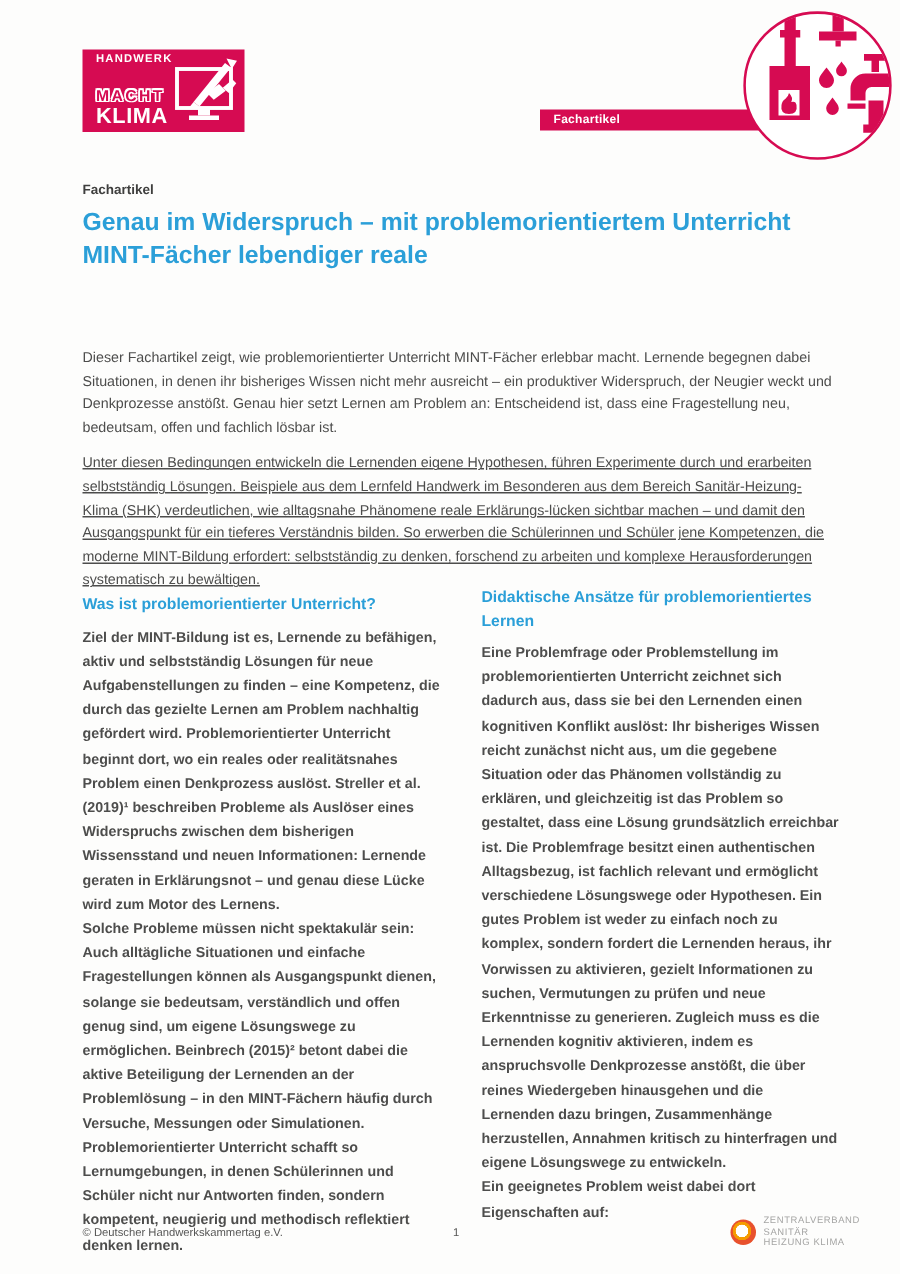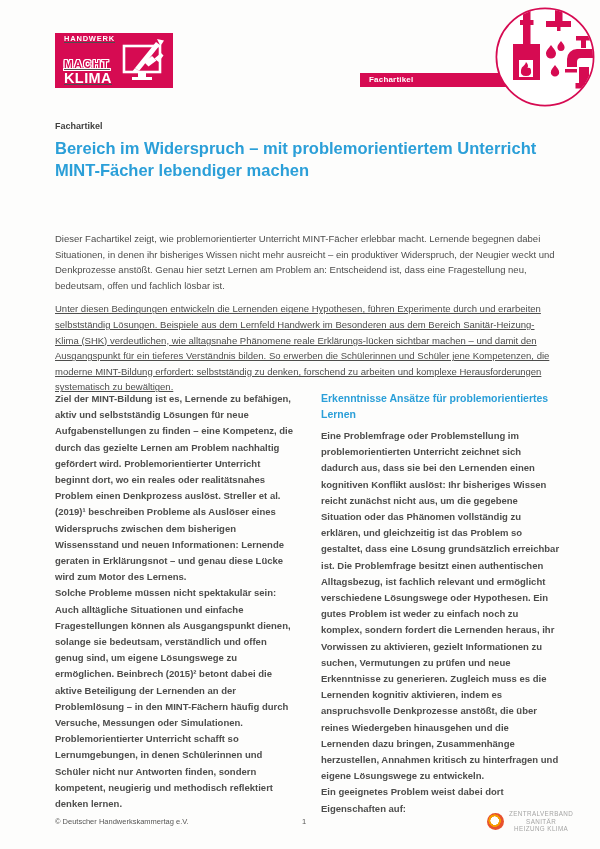--- a/index.html
+++ b/index.html
@@ -5,22 +5,22 @@
   * { margin:0; padding:0; box-sizing:border-box; }
   html,body { background:#e9e9e9; }
   body { font-family:"Liberation Sans", sans-serif; }
   .page {
     position:relative; width:600px; height:849px; margin:0 auto;
     background:#fdfdfc; overflow:hidden; color:#4d4d4c;
   }
 
   
   .brand-logo {
-    position:absolute; left:55px; top:33px; width:118px; height:55px;
-    background:#d60b52; display:flex; align-items:center; padding:5px 6px 5px 9px;text-decoration:underline;
+    position:absolute; left:55px; top:33px; width:108px; height:55px;
+    background:#d60b52; display:flex; align-items:center; padding:5px 6px 5px 9px;
   }
   .brand-text { display:flex; flex-direction:column; line-height:1; width:62px; }
   .bl1 { color:#fff; font-weight:bold; font-size:7.5px; letter-spacing:0.8px; }
   .bl2 {
     color:#d60b52; font-weight:bold; font-size:10.5px; letter-spacing:1.6px; margin-top:16px;
     text-shadow:-1px -1px 0 #fff,1px -1px 0 #fff,-1px 1px 0 #fff,1px 1px 0 #fff,
                 -1px 0 0 #fff,1px 0 0 #fff,0 -1px 0 #fff,0 1px 0 #fff;
   }
   .bl3 { color:#fff; font-weight:bold; font-size:14.5px; letter-spacing:0.4px; margin-top:2px; }
   .brand-icon { width:46px; height:45px; flex:none; }
@@ -43,21 +43,21 @@
   .intro p { font-size:9.5px; line-height:15.6px; }
   .intro p + p { margin-top:8px;text-decoration:underline; }
 
   .columns { position:absolute; left:55px; top:391px; width:506px; display:flex; gap:27px; }
   .col { width:239px; }
   .col h2 { color:#2b9fd8; font-size:10.5px; font-weight:bold; line-height:15.5px; margin-bottom:6px; }
   .col-left h2 { margin-top:5px; }
   .col p { font-size:9.5px; line-height:16.2px;font-weight:bold; }
 
   
-  .footer { position:absolute; left:0; top:808px; width:600px; height:41px;text-align:center; }
+  .footer { position:absolute; left:0; top:808px; width:600px; height:41px; }
   .copyright { position:absolute; left:55px; top:9px; font-size:7.5px; color:#565655; }
   .pagenum   { position:absolute; left:50%; top:9px; margin-left:2px; font-size:7.5px; color:#565655; }
   .zvshk { position:absolute; left:487px; top:2px; display:flex; align-items:center; gap:5px; }
   .ring {
     width:17px; height:17px; border-radius:50%; flex:none;
     background:radial-gradient(circle at 45% 45%, #ffffff 0 31%, #f59b00 33% 46%, #e8512d 48% 100%);
   }
   .zvshk-text { display:flex; flex-direction:column; }
   .zvshk-text span {
     font-size:6.3px; line-height:7.6px; color:#a5a5a4;
@@ -121,36 +121,37 @@
         <path d="M104 44 h-20 a10 10 0 0 0 -10 10 v8 h10 v-5 a4 4 0 0 1 4 -4 h16 z"></path>
         <rect x="72" y="64" width="12" height="3.5"></rect>
         <rect x="86" y="62" width="10" height="18"></rect>
         <rect x="82.5" y="78" width="17" height="5.5"></rect>
       </g>
     </g>
   </svg>
 
   <div class="kicker">Fachartikel</div>
   <h1 class="title">
-    <span>Bereich im Widerspruch – mit problemorientiertem Unterricht</span>
-    <span>MINT-Fächer lebendiger machen</span>
+    <span>Genau im Widerspruch – mit problemorientiertem Unterricht</span>
+    <span>MINT-Fächer lebendiger reale</span>
   </h1>
 
   <div class="intro">
     <p>Dieser Fachartikel zeigt, wie problemorientierter Unterricht MINT-Fächer erlebbar macht. Lernende begegnen dabei Situationen, in denen ihr bisheriges Wissen nicht mehr ausreicht – ein produktiver Widerspruch, der Neugier weckt und Denkprozesse anstößt. Genau hier setzt Lernen am Problem an: Entscheidend ist, dass eine Fragestellung neu, bedeutsam, offen und fachlich lösbar ist.</p>
     <p>Unter diesen Bedingungen entwickeln die Lernenden eigene Hypothesen, führen Experimente durch und erarbeiten selbstständig Lösungen. Beispiele aus dem Lernfeld Handwerk im Besonderen aus dem Bereich Sanitär-Heizung-Klima (SHK) verdeutlichen, wie alltagsnahe Phänomene reale Erklärungs-lücken sichtbar machen – und damit den Ausgangspunkt für ein tieferes Verständnis bilden. So erwerben die Schülerinnen und Schüler jene Kompetenzen, die moderne MINT-Bildung erfordert: selbstständig zu denken, forschend zu arbeiten und komplexe Herausforderungen systematisch zu bewältigen.</p>
   </div>
 
   <div class="columns">
     <div class="col col-left">
+      <h2>Was ist problemorientierter Unterricht?</h2>
       <p>Ziel der MINT-Bildung ist es, Lernende zu befähigen, aktiv und selbstständig Lösungen für neue Aufgabenstellungen zu finden – eine Kompetenz, die durch das gezielte Lernen am Problem nachhaltig gefördert wird. Problemorientierter Unterricht beginnt dort, wo ein reales oder realitätsnahes Problem einen Denkprozess auslöst. Streller et al. (2019)¹ beschreiben Probleme als Auslöser eines Widerspruchs zwischen dem bisherigen Wissensstand und neuen Informationen: Lernende geraten in Erklärungsnot – und genau diese Lücke wird zum Motor des Lernens.</p>
       <p>Solche Probleme müssen nicht spektakulär sein: Auch alltägliche Situationen und einfache Fragestellungen können als Ausgangspunkt dienen, solange sie bedeutsam, verständlich und offen genug sind, um eigene Lösungswege zu ermöglichen. Beinbrech (2015)² betont dabei die aktive Beteiligung der Lernenden an der Problemlösung – in den MINT-Fächern häufig durch Versuche, Messungen oder Simulationen. Problemorientierter Unterricht schafft so Lernumgebungen, in denen Schülerinnen und Schüler nicht nur Antworten finden, sondern kompetent, neugierig und methodisch reflektiert denken lernen.</p>
     </div>
     <div class="col col-right">
-      <h2>Erkenntnisse Ansätze für problemorientiertes Lernen</h2>
+      <h2>Didaktische Ansätze für problemorientiertes Lernen</h2>
       <p>Eine Problemfrage oder Problemstellung im problemorientierten Unterricht zeichnet sich dadurch aus, dass sie bei den Lernenden einen kognitiven Konflikt auslöst: Ihr bisheriges Wissen reicht zunächst nicht aus, um die gegebene Situation oder das Phänomen vollständig zu erklären, und gleichzeitig ist das Problem so gestaltet, dass eine Lösung grundsätzlich erreichbar ist. Die Problemfrage besitzt einen authentischen Alltagsbezug, ist fachlich relevant und ermöglicht verschiedene Lösungswege oder Hypothesen. Ein gutes Problem ist weder zu einfach noch zu komplex, sondern fordert die Lernenden heraus, ihr Vorwissen zu aktivieren, gezielt Informationen zu suchen, Vermutungen zu prüfen und neue Erkenntnisse zu generieren. Zugleich muss es die Lernenden kognitiv aktivieren, indem es anspruchsvolle Denkprozesse anstößt, die über reines Wiedergeben hinausgehen und die Lernenden dazu bringen, Zusammenhänge herzustellen, Annahmen kritisch zu hinterfragen und eigene Lösungswege zu entwickeln.</p>
       <p>Ein geeignetes Problem weist dabei dort Eigenschaften auf:</p>
     </div>
   </div>
 
   <div class="footer">
     <span class="copyright">© Deutscher Handwerkskammertag e.V.</span>
     <span class="pagenum">1</span>
     <div class="zvshk">
       <span class="ring"></span>

